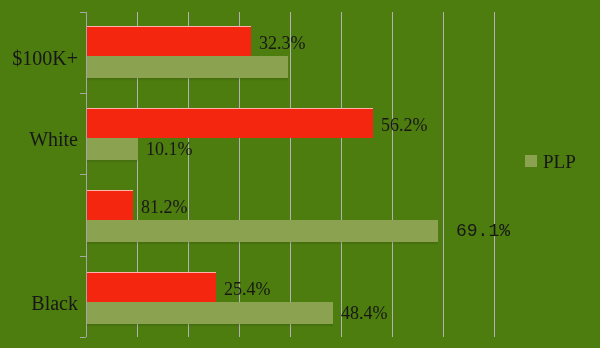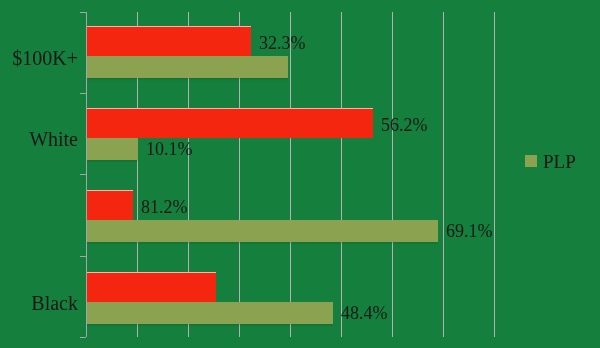--- a/index.html
+++ b/index.html
@@ -7,21 +7,21 @@
     padding: 0;
     background: #ffffff;
   }
   body {
     font-family: "Liberation Serif", "DejaVu Serif", serif;
   }
   #chart-root {
     position: relative;
     width: 600px;
     height: 348px;
-    background: #15803d;
+    background: #4d7c0f;
     overflow: hidden;
   }
 
   
   .plot-area {
     position: absolute;
     left: 86px;
     top: 12px;
     width: 423px;
     height: 325px;
@@ -165,23 +165,24 @@
   <div class="axis-spine"></div>
   <div class="tick" style="top:12px;"></div>
   <div class="tick" style="top:93px;"></div>
   <div class="tick" style="top:174px;"></div>
   <div class="tick" style="top:256px;"></div>
   <div class="tick" style="top:337px;"></div>
 
   <span class="value-label" style="left:259px; top:34px;">32.3%</span>
   <span class="value-label" style="left:381px; top:116px;">56.2%</span>
   <span class="value-label" style="left:141px; top:198px;">81.2%</span>
+  <span class="value-label" style="left:224px; top:280px;">25.4%</span>
 
   <span class="value-label" style="left:146px; top:140px;">10.1%</span>
-  <span class="value-label" style="left:446px; top:222px;">69.1%</span>
+  <span class="value-label" style="left:456px; top:222px;font-family:Liberation Mono, monospace;">69.1%</span>
   <span class="value-label" style="left:341px; top:304px;">48.4%</span>
 
   <div class="cat-label-wrap" style="top:47px;">
     <span>$100K+</span>
   </div>
   <div class="cat-label-wrap" style="top:128px;">
     <span>White</span>
   </div>
   <div class="cat-label-wrap" style="top:292px;">
     <span>Black</span>

